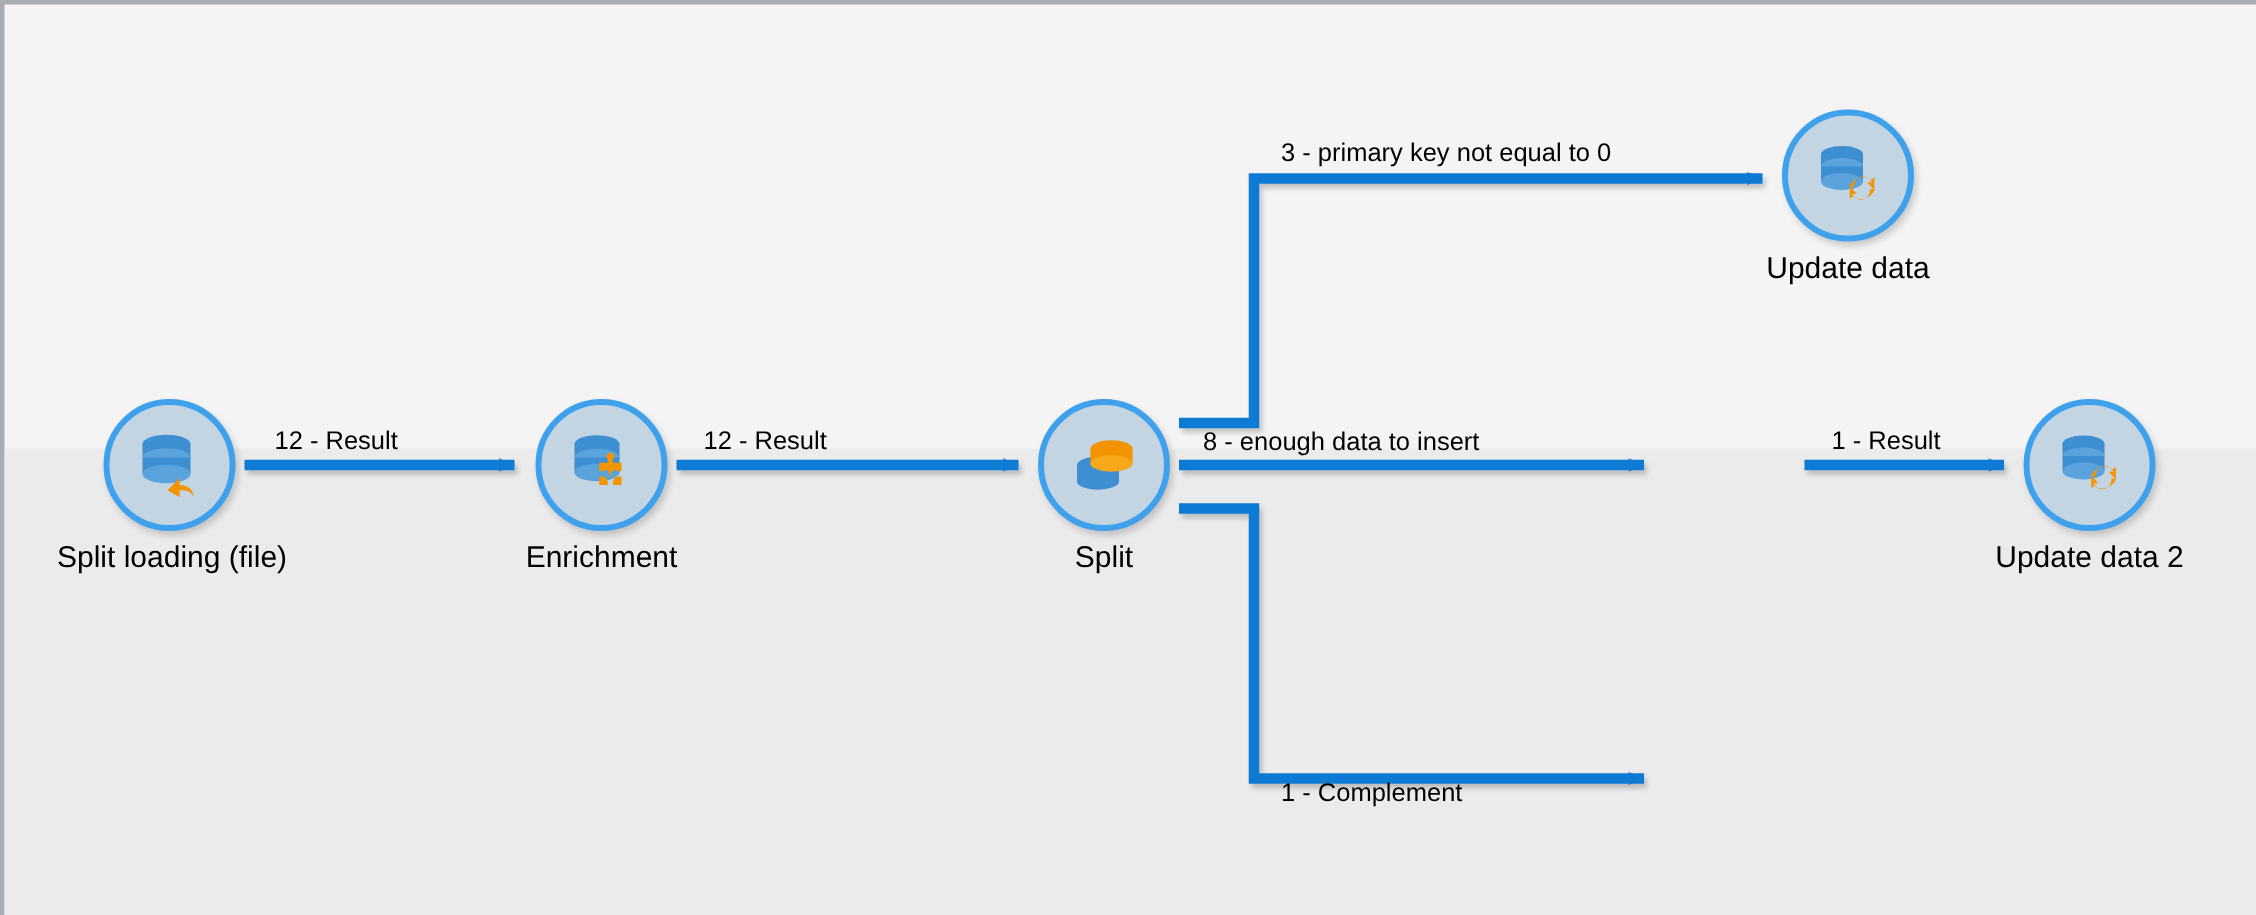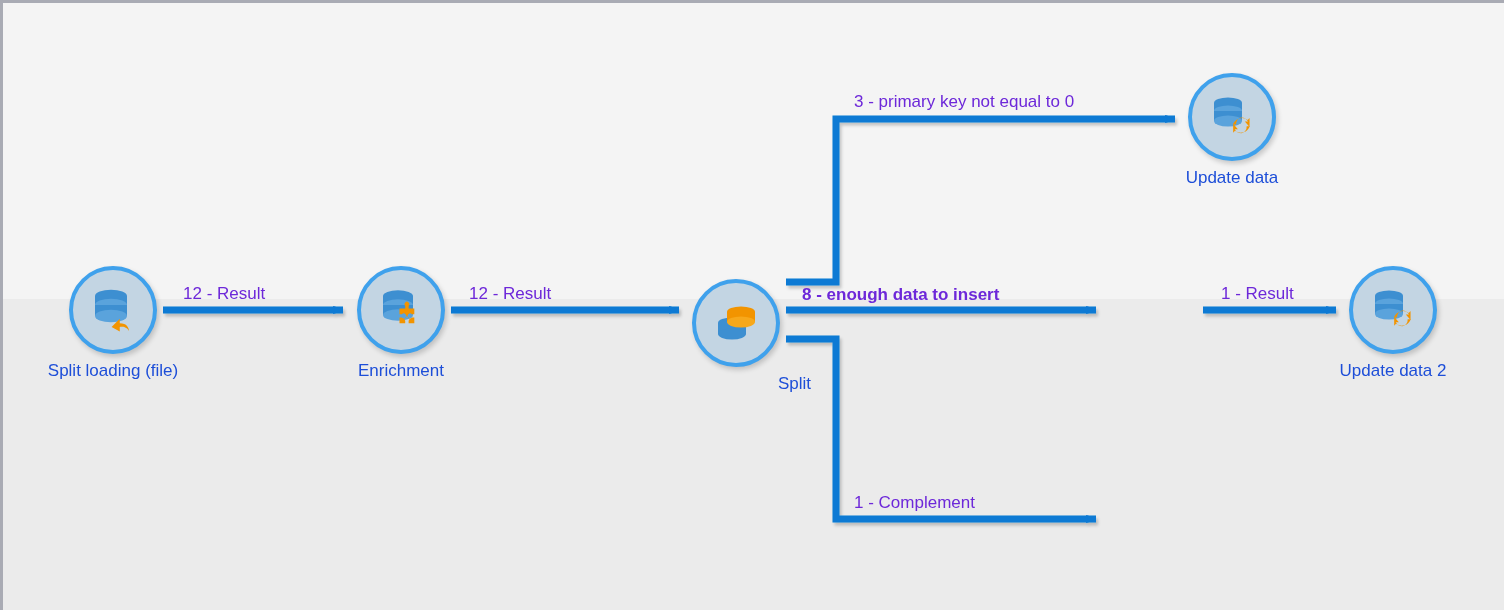--- a/index.html
+++ b/index.html
@@ -61,31 +61,31 @@
     position: absolute;
     left: 0; top: 0;
     width: 100%;
     height: 100%;
     display: flex;
     align-items: center;
     justify-content: center;
   }
   .node-label {
     margin-top: 7px;
-    font-size: 17px;
-    color: #1d4ed8;
+    font-size: 20px;
+    color: #000000;
     white-space: nowrap;
     font-family: "Liberation Sans", sans-serif;
   }
 
   
   .edge-label {
     position: absolute;
     font-size: 17px;
-    color: #6d28d9;
+    color: #000000;
     white-space: nowrap;
     font-family: "Liberation Sans", sans-serif;
   }
 </style>
 </head>
 <body>
 
 <div id="canvas">
 
   <div class="band" style="top:296px; height:314px;"></div>
@@ -115,25 +115,25 @@
       <path d="M783,336 L833,336 L833,516 L1093,516" stroke-linejoin="miter" marker-end="url(#arrowhead)"></path>
     </g>
   </svg>
 
   <div class="edge-label" style="left:180px; top:281px;">12 - Result</div>
 
   <div class="edge-label" style="left:466px; top:281px;">12 - Result</div>
 
   <div class="edge-label" style="left:851px; top:89px;">3 - primary key not equal to 0</div>
 
-  <div class="edge-label" style="left:799px; top:282px;font-weight:bold;">8 - enough data to insert</div>
+  <div class="edge-label" style="left:799px; top:282px;">8 - enough data to insert</div>
 
   <div class="edge-label" style="left:1218px; top:281px;">1 - Result</div>
 
-  <div class="edge-label" style="left:851px; top:490px;">1 - Complement</div>
+  <div class="edge-label" style="left:851px; top:516px;">1 - Complement</div>
 
   <div class="node" style="left:35px; top:263px;">
     <div class="node-circle">
       <div class="node-icon">
         <svg width="52" height="52" viewBox="0 0 52 52" xmlns="http://www.w3.org/2000/svg">
           <ellipse cx="24" cy="12" rx="16" ry="6.2" fill="#3d8fd1"></ellipse>
           <rect x="8" y="12" width="32" height="9" fill="#3d8fd1"></rect>
           <ellipse cx="24" cy="21" rx="16" ry="6.2" fill="#5aa3dc"></ellipse>
           <rect x="8" y="21" width="32" height="11" fill="#3d8fd1"></rect>
           <ellipse cx="24" cy="32" rx="16" ry="6.2" fill="#5aa3dc"></ellipse>
@@ -157,21 +157,21 @@
           <path d="M30,30 h6 v-2.6 a2.6,2.6 0 1,1 3.6,0 V30 h6 v6 h-2.6
                    a2.6,2.6 0 1,0 0,3.6 H45.6 V45.6 h-6 v-2.6
                    a2.6,2.6 0 1,0 -3.6,0 V45.6 h-6 v-6 h2.6
                    a2.6,2.6 0 1,0 0,-3.6 H30 Z" fill="#f29400" transform="translate(-4,-4) scale(0.95)"></path>
         </svg>
       </div>
     </div>
     <div class="node-label">Enrichment</div>
   </div>
 
-  <div class="node" style="left:658px; top:276px;text-align:right;">
+  <div class="node" style="left:658px; top:263px;">
     <div class="node-circle">
       <div class="node-icon">
         <svg width="52" height="52" viewBox="0 0 52 52" xmlns="http://www.w3.org/2000/svg">
 
           <ellipse cx="22" cy="26" rx="14" ry="5.5" fill="#3d8fd1"></ellipse>
           <rect x="8" y="26" width="28" height="11" fill="#3d8fd1"></rect>
           <ellipse cx="22" cy="37" rx="14" ry="5.5" fill="#3d8fd1"></ellipse>
 
           <ellipse cx="31" cy="15" rx="14" ry="5.5" fill="#f29400"></ellipse>
           <rect x="17" y="15" width="28" height="10" fill="#f29400"></rect>

